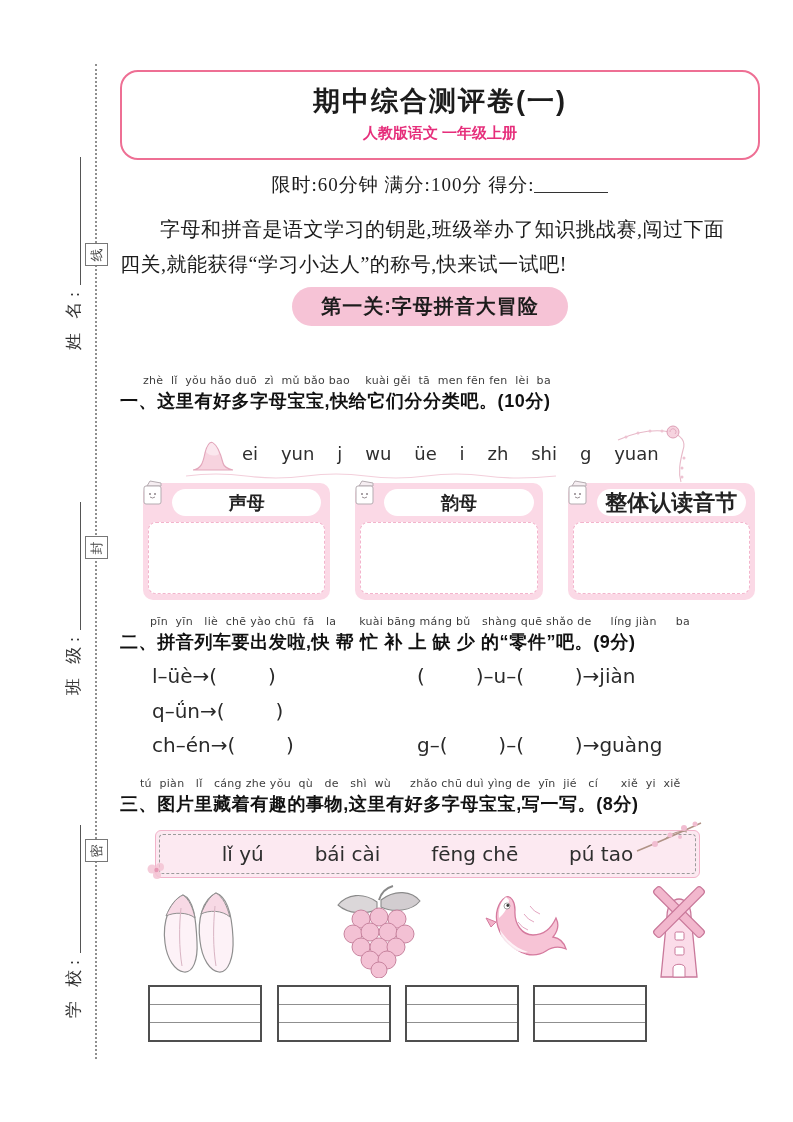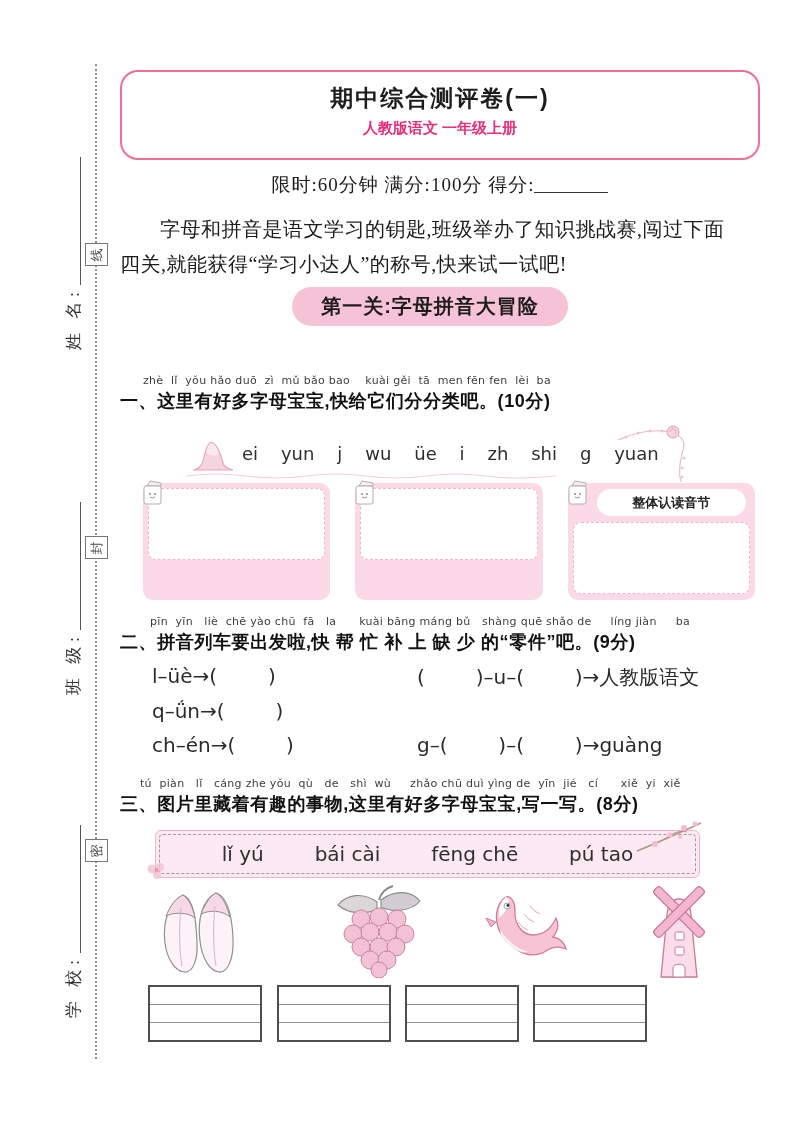--- a/index.html
+++ b/index.html
@@ -16,21 +16,21 @@
   .seal-box{left:85px;width:21px;height:21px;background:#fff;border:1px solid #777;
             display:flex;align-items:center;justify-content:center;z-index:2;}
   .seal-box span{display:inline-block;transform:rotate(-90deg);font-size:13px;font-family:"Liberation Serif",serif;color:#444;}
   .side-label{left:62px;transform:rotate(-90deg);transform-origin:0 0;white-space:nowrap;
               font-family:"Liberation Serif",serif;font-size:17px;color:#333;letter-spacing:5px;}
   .side-label .uline{display:inline-block;width:128px;border-bottom:1.4px solid #555;margin-left:2px;vertical-align:-2px;}
 
   
   .title-box{left:120px;top:70px;width:640px;height:90px;border:2px solid #ee6f94;border-radius:18px;
              box-sizing:border-box;text-align:center;background:#fff;}
-  .title-box h1{margin:11px 0 0 0;font-size:23px;letter-spacing:2px;font-weight:bold;}
+  .title-box h1{margin:11px 0 0 0;font-size:27px;letter-spacing:2px;font-weight:bold;}
   .title-box .sub{margin-top:5px;font-size:15px;font-weight:bold;color:#e62e7b;}
   .info-line{left:120px;top:172px;width:640px;text-align:center;font-size:19px;letter-spacing:1px;}
   .info-line .score-line{display:inline-block;width:74px;border-bottom:1.4px solid #333;vertical-align:-2px;}
 
   .intro{left:120px;top:212px;width:642px;font-size:20px;line-height:35px;letter-spacing:0.5px;}
   .intro .l1{text-indent:2em;}
 
   .banner{left:292px;top:287px;width:276px;height:39px;background:#f6c3d6;border-radius:20px;
           display:flex;align-items:center;justify-content:center;font-size:20px;letter-spacing:1px;}
   .lead{left:120px;top:338px;width:645px;font-size:20px;letter-spacing:0.2px;}
@@ -138,56 +138,62 @@
     <div class="cat-box">
       <div class="cat-bag">
         <svg width="25" height="28" viewBox="0 0 25 28">
           <path d="M7,7 L10,2 L21,4 L21,7 Z" fill="#f6eef2" stroke="#b5acb1" stroke-width="1"></path>
           <rect x="4" y="7" width="17" height="18" rx="2" fill="#fff" stroke="#b5acb1" stroke-width="1"></rect>
           <circle cx="10" cy="15" r="1" fill="#8d8389"></circle>
             <circle cx="15" cy="15" r="1" fill="#8d8389"></circle>
           <path d="M10,18 Q12.5,20 15,18" stroke="#8d8389" stroke-width="0.9" fill="none"></path>
         </svg>
       </div>
+      <div class="cat-head">
+        <div class="cat-pill">声母</div>
+      </div>
       <div class="cat-body"></div>
     </div>
     <div class="cat-box">
       <div class="cat-bag">
         <svg width="25" height="28" viewBox="0 0 25 28">
           <path d="M7,7 L10,2 L21,4 L21,7 Z" fill="#f6eef2" stroke="#b5acb1" stroke-width="1"></path>
           <rect x="4" y="7" width="17" height="18" rx="2" fill="#fff" stroke="#b5acb1" stroke-width="1"></rect>
           <circle cx="10" cy="15" r="1" fill="#8d8389"></circle>
             <circle cx="15" cy="15" r="1" fill="#8d8389"></circle>
           <path d="M10,18 Q12.5,20 15,18" stroke="#8d8389" stroke-width="0.9" fill="none"></path>
         </svg>
       </div>
+      <div class="cat-head">
+        <div class="cat-pill">韵母</div>
+      </div>
       <div class="cat-body"></div>
     </div>
     <div class="cat-box">
       <div class="cat-bag">
         <svg width="25" height="28" viewBox="0 0 25 28">
           <path d="M7,7 L10,2 L21,4 L21,7 Z" fill="#f6eef2" stroke="#b5acb1" stroke-width="1"></path>
           <rect x="4" y="7" width="17" height="18" rx="2" fill="#fff" stroke="#b5acb1" stroke-width="1"></rect>
           <circle cx="10" cy="15" r="1" fill="#8d8389"></circle>
             <circle cx="15" cy="15" r="1" fill="#8d8389"></circle>
           <path d="M10,18 Q12.5,20 15,18" stroke="#8d8389" stroke-width="0.9" fill="none"></path>
         </svg>
       </div>
       <div class="cat-head">
-        <div class="cat-pill" style="font-size:13px;">整体认读音节</div>
+        <div class="cat-pill" style="font-size:22px;">整体认读音节</div>
       </div>
       <div class="cat-body"></div>
     </div>
   </div>
 
   <div class="abs pinyin pre f-pin" style="left:150px;top:615px;">pīn  yīn   liè  chē yào chū  fā   la      kuài bāng máng bǔ   shàng quē shǎo de     líng jiàn     ba</div>
   <div class="abs qtext f-hei" style="left:120px;top:630px;">二、拼音列车要出发啦,快 帮 忙 补 上 缺 少 的“零件”吧。(9分)</div>
 
   <div class="abs q2item pre f-pin" style="left:152px;top:664px;">l–üè→(        )</div>
-  <div class="abs q2item pre f-pin" style="left:417px;top:664px;">(        )–u–(        )→人教版语文</div>
+  <div class="abs q2item pre f-pin" style="left:417px;top:664px;">(        )–u–(        )→jiàn</div>
   <div class="abs q2item pre f-pin" style="left:152px;top:699px;">q–ǘn→(        )</div>
   <div class="abs q2item pre f-pin" style="left:152px;top:733px;">ch–én→(        )</div>
   <div class="abs q2item pre f-pin" style="left:417px;top:733px;">g–(        )–(        )→guàng</div>
 
   <div class="abs pinyin pre f-pin" style="left:140px;top:777px;">tú  piàn   lǐ   cáng zhe yǒu  qù   de   shì  wù     zhǎo chū duì yìng de  yīn  jié   cí      xiě  yi  xiě</div>
   <div class="abs qtext f-hei" style="left:120px;top:792px;">三、图片里藏着有趣的事物,这里有好多字母宝宝,写一写。(8分)</div>
 
   <div class="abs bank">
     <div class="bank-inner pre f-pin">lǐ yú        bái cài        fēng chē        pú tao</div>
     <div class="abs" style="right:-6px;top:-14px;">

